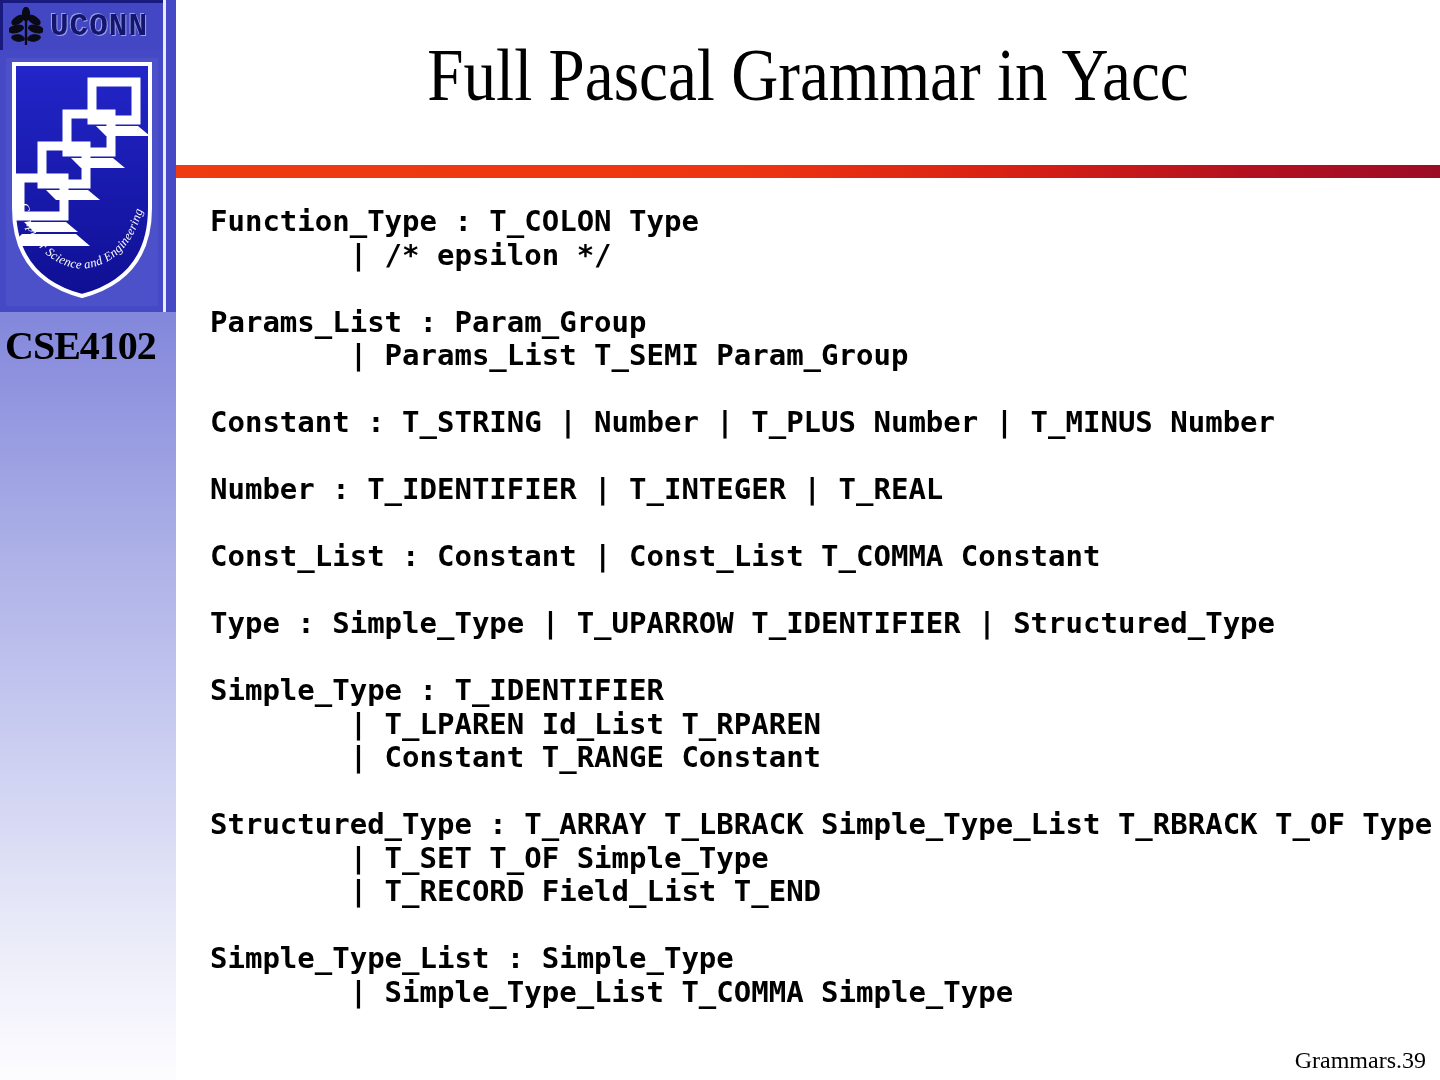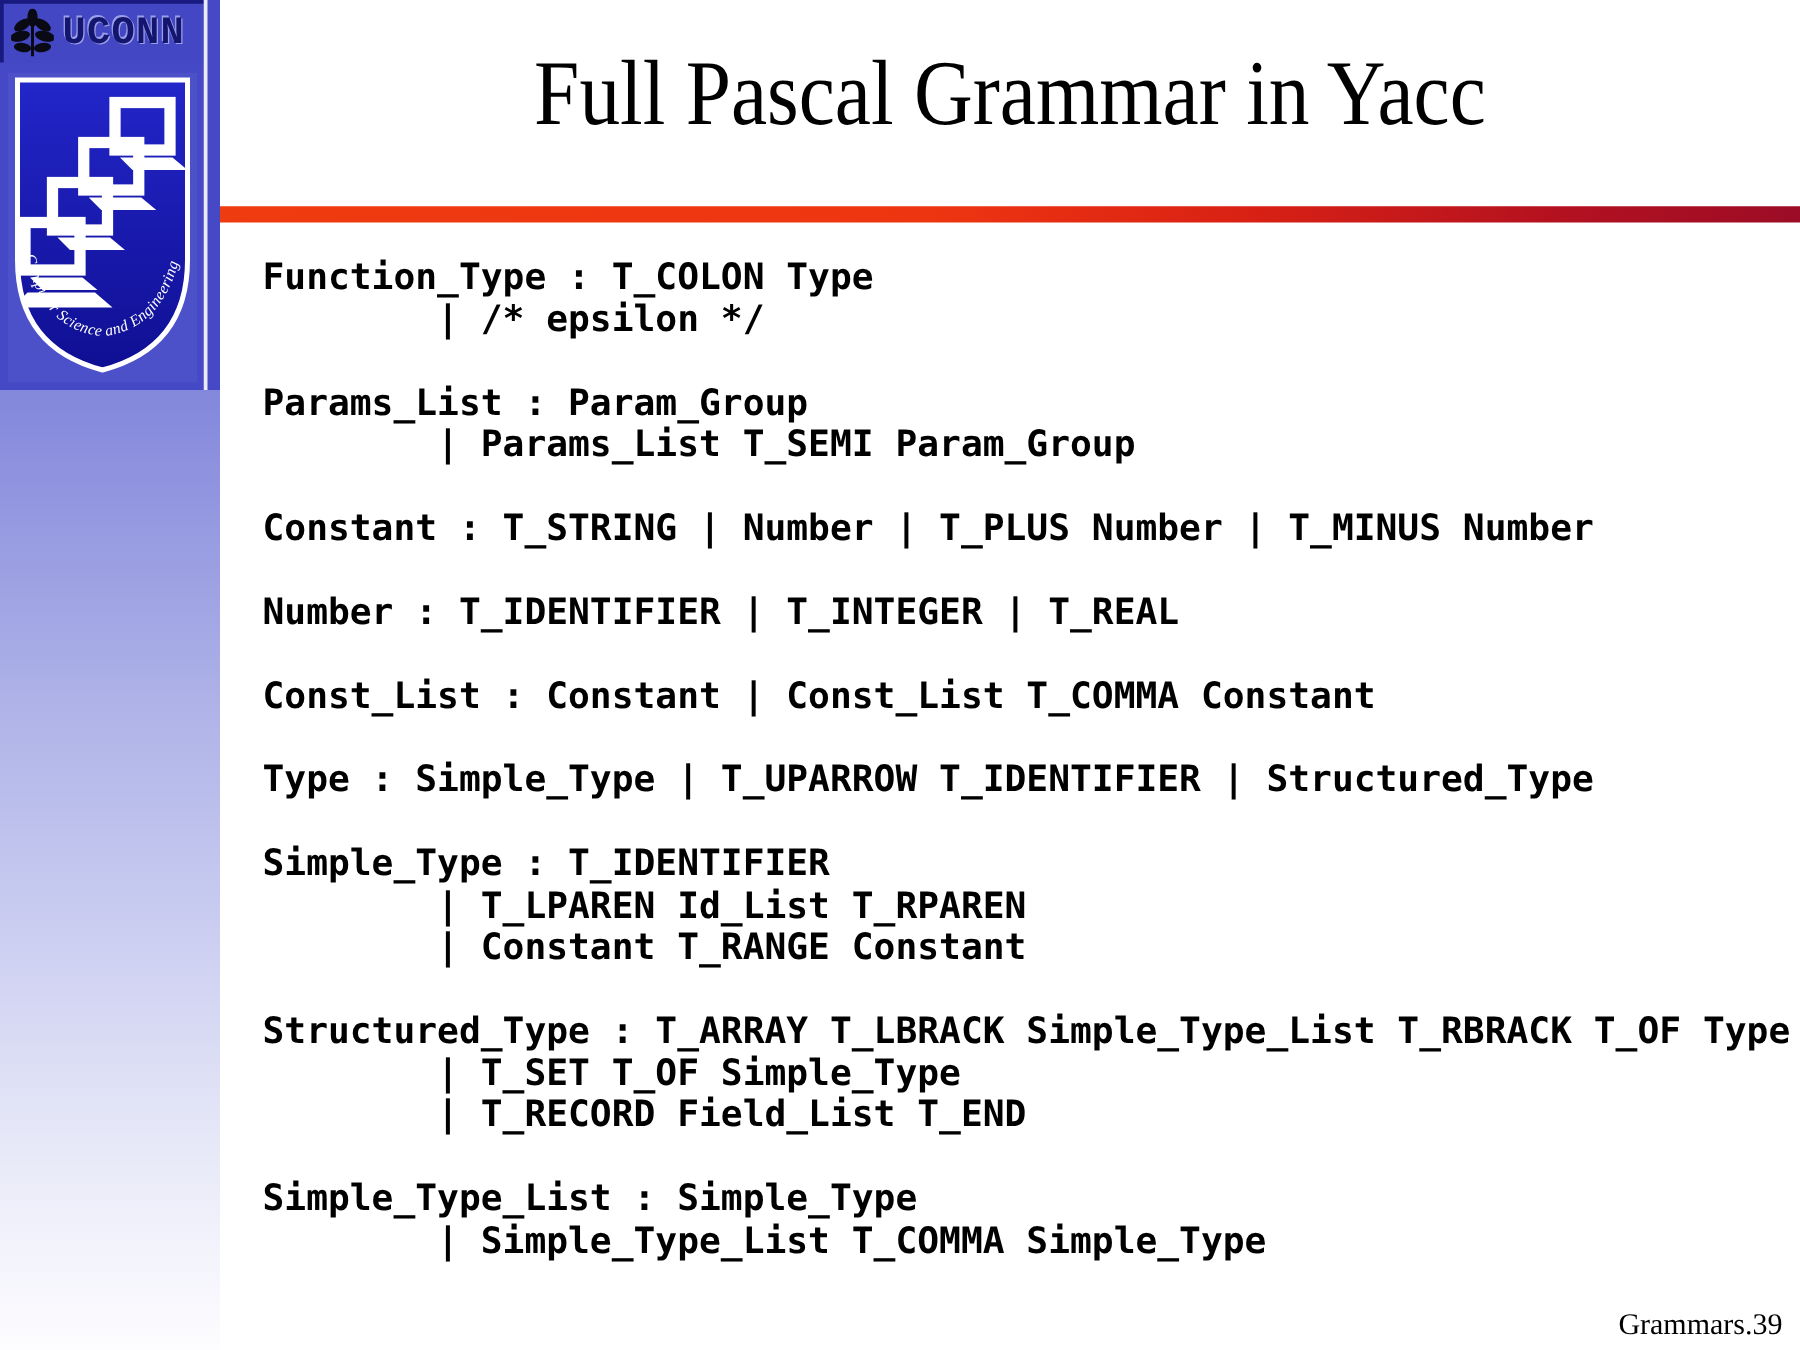--- a/index.html
+++ b/index.html
@@ -124,20 +124,21 @@
           </g>
           <text font-size="12.5" fill="#ffffff" font-style="italic" font-family="Liberation Serif, serif" letter-spacing="0.3">
             <textPath href="#arcText">Computer Science and Engineering</textPath>
           </text>
         </svg>
       </div>
 
       <div class="vline"></div>
     </div>
 
+    <div class="course">CSE4102</div>
   </div>
 
   <h1 class="title">Full Pascal Grammar in Yacc</h1>
 
   <div class="redbar"></div>
 
   <pre class="code">Function_Type : T_COLON Type
         | /* epsilon */
 
 Params_List : Param_Group

